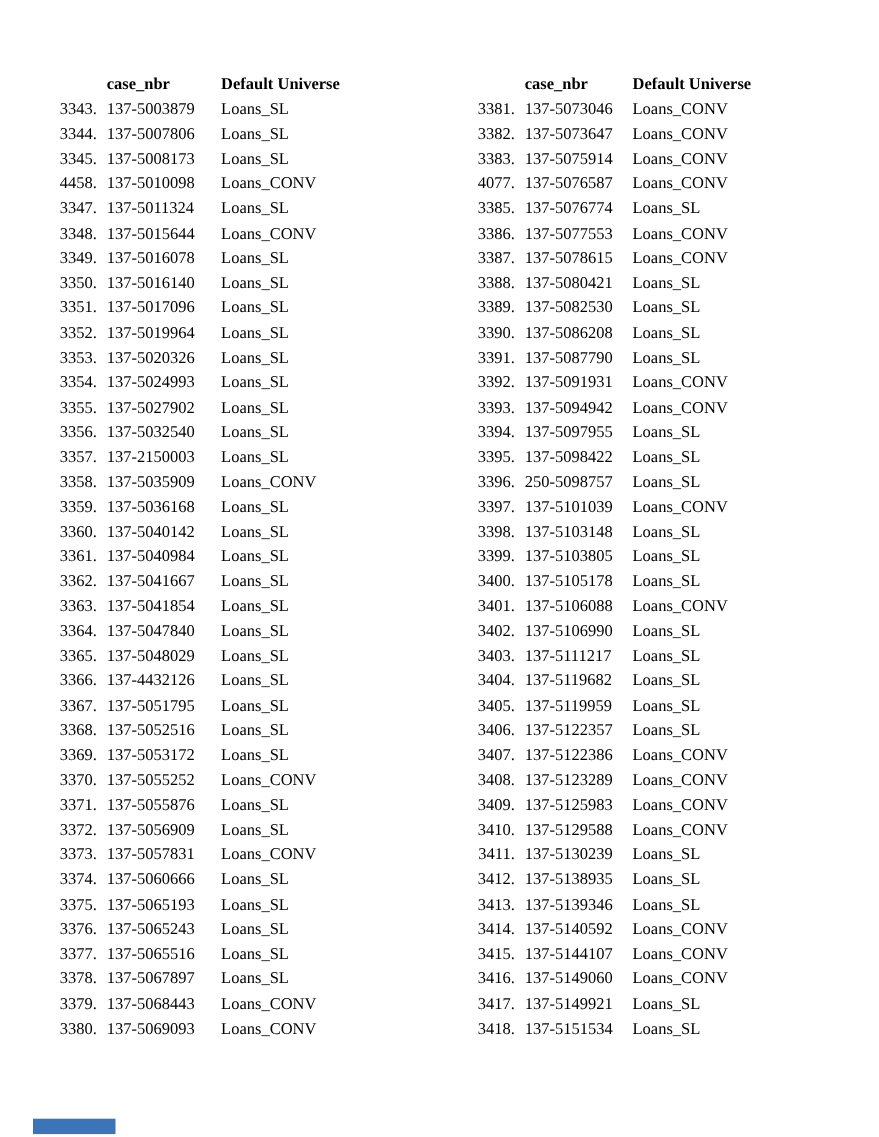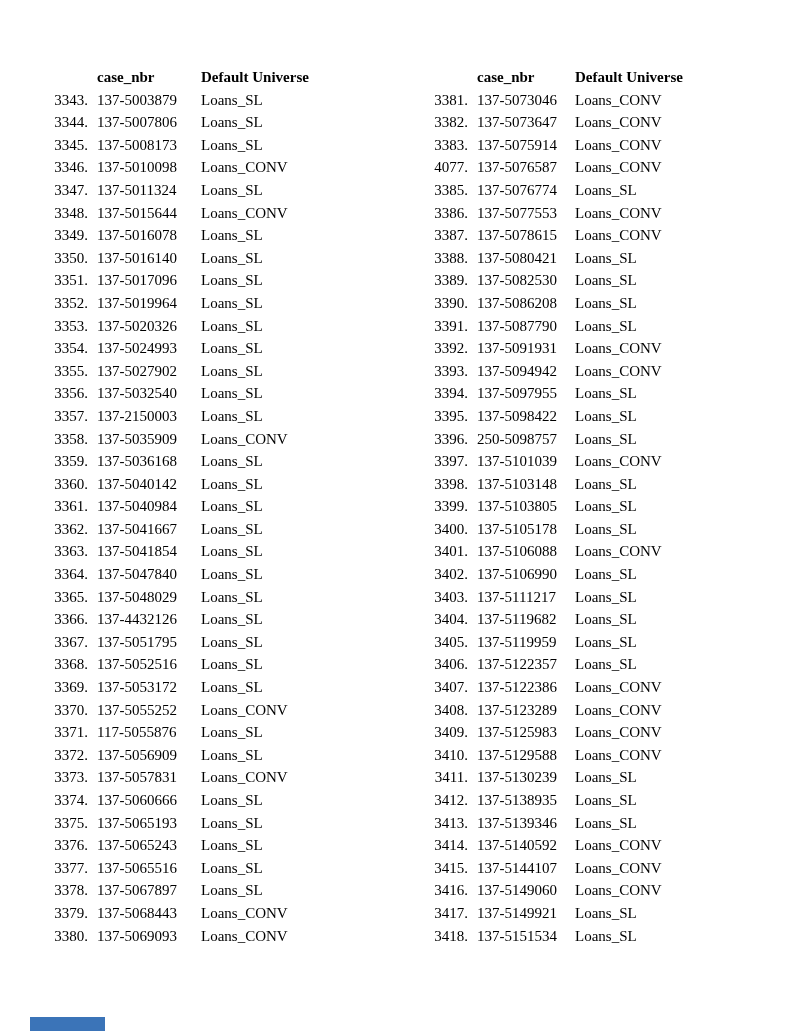--- a/index.html
+++ b/index.html
@@ -75,21 +75,21 @@
           <span class="cell row-index">3344.</span>
           <span class="cell case-nbr-cell">137-5007806</span>
           <span class="cell universe-cell">Loans_SL</span>
         </div>
         <div class="trow">
           <span class="cell row-index">3345.</span>
           <span class="cell case-nbr-cell">137-5008173</span>
           <span class="cell universe-cell">Loans_SL</span>
         </div>
         <div class="trow">
-          <span class="cell row-index">3346.</span>
+          <span class="cell row-index">4458.</span>
           <span class="cell case-nbr-cell">137-5010098</span>
           <span class="cell universe-cell">Loans_CONV</span>
         </div>
         <div class="trow">
           <span class="cell row-index">3347.</span>
           <span class="cell case-nbr-cell">137-5011324</span>
           <span class="cell universe-cell">Loans_SL</span>
         </div>
         <div class="trow">
           <span class="cell row-index">3348.</span>
@@ -201,21 +201,21 @@
           <span class="cell case-nbr-cell">137-5053172</span>
           <span class="cell universe-cell">Loans_SL</span>
         </div>
         <div class="trow">
           <span class="cell row-index">3370.</span>
           <span class="cell case-nbr-cell">137-5055252</span>
           <span class="cell universe-cell">Loans_CONV</span>
         </div>
         <div class="trow">
           <span class="cell row-index">3371.</span>
-          <span class="cell case-nbr-cell">117-5055876</span>
+          <span class="cell case-nbr-cell">137-5055876</span>
           <span class="cell universe-cell">Loans_SL</span>
         </div>
         <div class="trow">
           <span class="cell row-index">3372.</span>
           <span class="cell case-nbr-cell">137-5056909</span>
           <span class="cell universe-cell">Loans_SL</span>
         </div>
         <div class="trow">
           <span class="cell row-index">3373.</span>
           <span class="cell case-nbr-cell">137-5057831</span>

